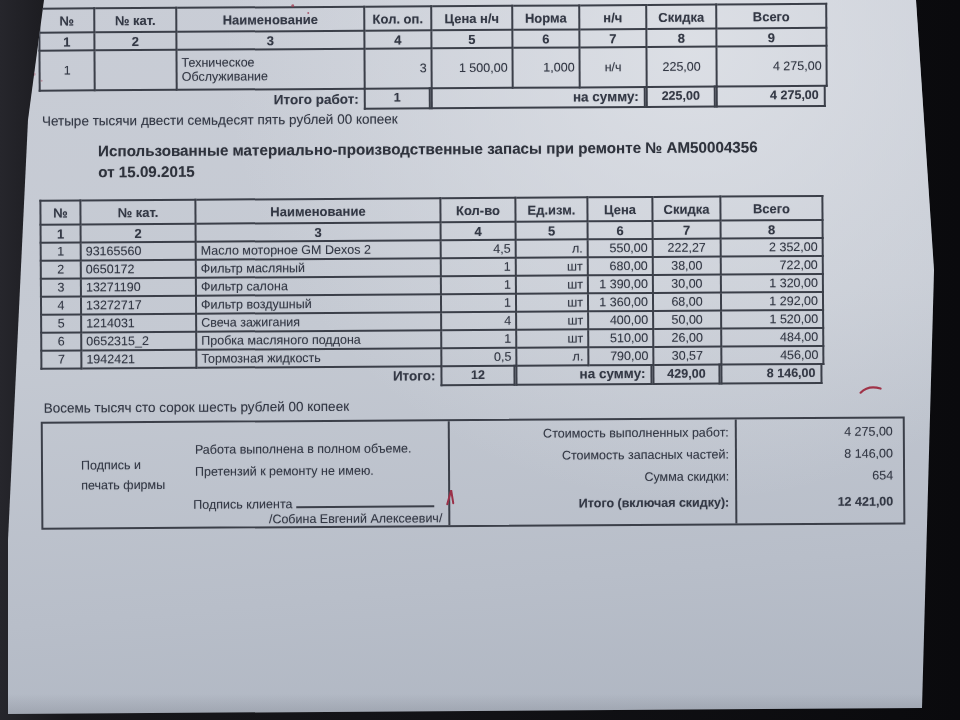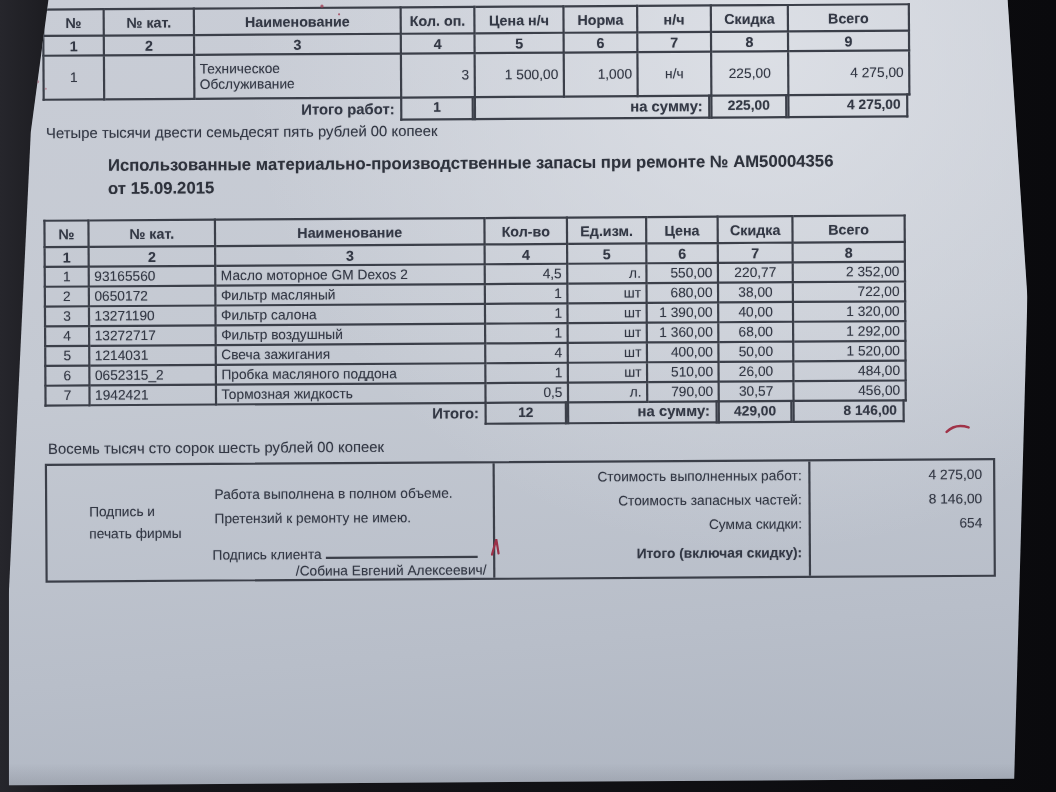--- a/index.html
+++ b/index.html
@@ -190,41 +190,41 @@
             </tr>
           </thead>
         <tbody>
             <tr>
               <td class="c">1</td>
               <td class="l">93165560</td>
               <td class="l">Масло моторное GM Dexos 2</td>
               <td class="r">4,5</td>
               <td class="r">л.</td>
               <td class="r">550,00</td>
-              <td class="c">220,77</td>
+              <td class="c">222,27</td>
               <td class="r">2 352,00</td>
             </tr>
             <tr>
               <td class="c">2</td>
               <td class="l">0650172</td>
               <td class="l">Фильтр масляный</td>
               <td class="r">1</td>
               <td class="r">шт</td>
               <td class="r">680,00</td>
               <td class="c">38,00</td>
               <td class="r">722,00</td>
             </tr>
             <tr>
               <td class="c">3</td>
               <td class="l">13271190</td>
               <td class="l">Фильтр салона</td>
               <td class="r">1</td>
               <td class="r">шт</td>
               <td class="r">1 390,00</td>
-              <td class="c">40,00</td>
+              <td class="c">30,00</td>
               <td class="r">1 320,00</td>
             </tr>
             <tr>
               <td class="c">4</td>
               <td class="l">13272717</td>
               <td class="l">Фильтр воздушный</td>
               <td class="r">1</td>
               <td class="r">шт</td>
               <td class="r">1 360,00</td>
               <td class="c">68,00</td>
@@ -290,20 +290,21 @@
         <div class="sum-col sum-labels">
           <div class="sum-line">Стоимость выполненных работ:</div>
           <div class="sum-line">Стоимость запасных частей:</div>
           <div class="sum-line">Сумма скидки:</div>
           <div class="sum-line total">Итого (включая скидку):</div>
         </div>
         <div class="sum-col sum-values">
           <div class="sum-line">4 275,00</div>
           <div class="sum-line">8 146,00</div>
           <div class="sum-line">654</div>
+          <div class="sum-line total">12 421,00</div>
         </div>
       </div>
 
       <svg class="redmark" style="left:444px;top:488px" width="12" height="18" viewBox="0 0 12 18">
         <path d="M2 16 L6 2 L8 15" fill="none" stroke="#9b3048" stroke-width="2" stroke-linecap="round"></path>
       </svg>
       <svg class="redmark" style="left:858px;top:386px" width="26" height="12" viewBox="0 0 26 12">
         <path d="M2 9 Q10 1 22 5" fill="none" stroke="#a03348" stroke-width="2.2" stroke-linecap="round"></path>
       </svg>
       <div class="speck" style="left:293px;top:3px;width:3px;height:3px"></div>

